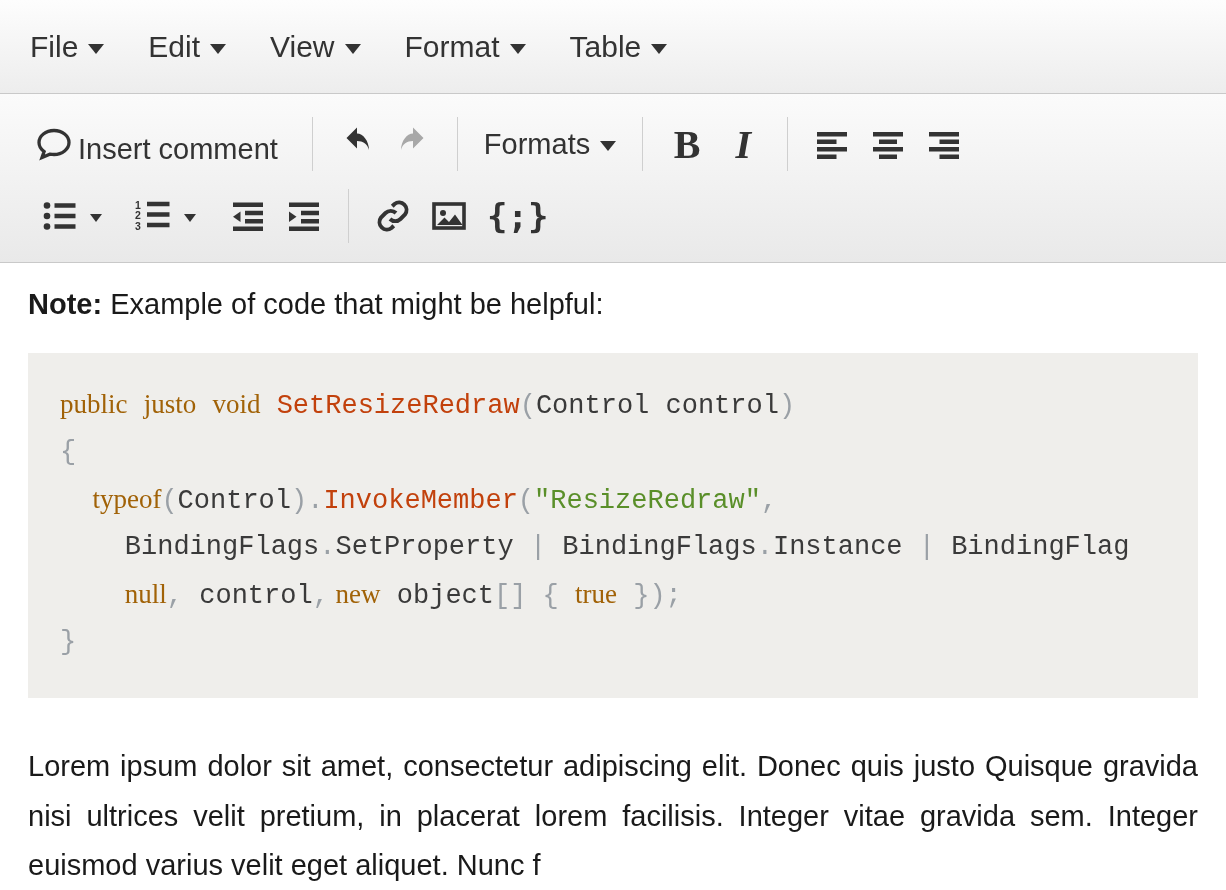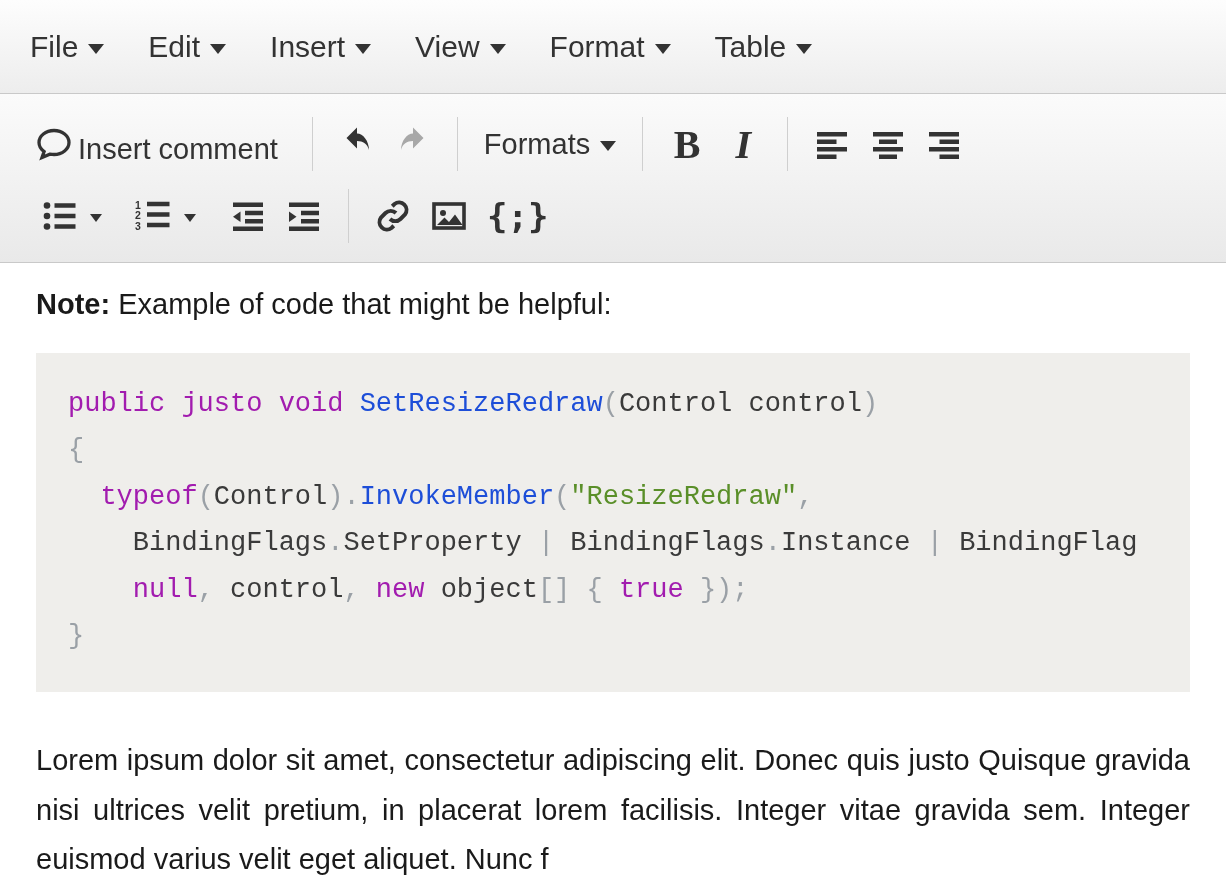--- a/index.html
+++ b/index.html
@@ -76,42 +76,42 @@
 }
 .split-arrow {
   display: inline-flex;
   align-items: center;
   justify-content: center;
   width: 28px;
   cursor: pointer;
 }
 .split-arrow .caret { border-left-width: 6px; border-right-width: 6px; border-top-width: 8px; }
 .content {
-  padding: 20px 36px 0;
+  padding: 20px 28px 0;
   color: #1a1a1a;
   width: 1226px;
 }
 .note-line {
   font-size: 29px;
   line-height: 1.45;
   margin-bottom: 28px;
 }
 .note-line .bold { font-weight: 700; }
 .codeblock {
   background: #efeeeb;
   padding: 28px 32px 32px;
   font-family: "SFMono-Regular", Consolas, "Liberation Mono", Menlo, monospace;
   font-size: 27px;
   line-height: 1.72;
   white-space: pre;
   overflow: hidden;
   color: #3a3a3a;
 }
-.kw { color: #a21caf; }
-.fn { color: #1d4ed8; }
+.kw { color: #a16207; font-family: Liberation Serif, serif; }
+.fn { color: #c2410c; }
 .str { color: #5a8f29; }
 .punct { color: #9aa0a6; }
 .bodytext {
   margin-top: 44px;
   font-size: 29px;
   line-height: 1.72;
   text-align: justify;
   color: #1a1a1a;
 }
 .comment-icon { width: 40px; height: 40px; }
@@ -119,24 +119,20 @@
 </head>
 <body>
 
 <div class="menubar">
   <div class="menu-item">
     <span>File</span>
     <span class="caret"></span>
   </div>
   <div class="menu-item">
     <span>Edit</span>
-    <span class="caret"></span>
-  </div>
-  <div class="menu-item">
-    <span>Insert</span>
     <span class="caret"></span>
   </div>
   <div class="menu-item">
     <span>View</span>
     <span class="caret"></span>
   </div>
   <div class="menu-item">
     <span>Format</span>
     <span class="caret"></span>
   </div>

